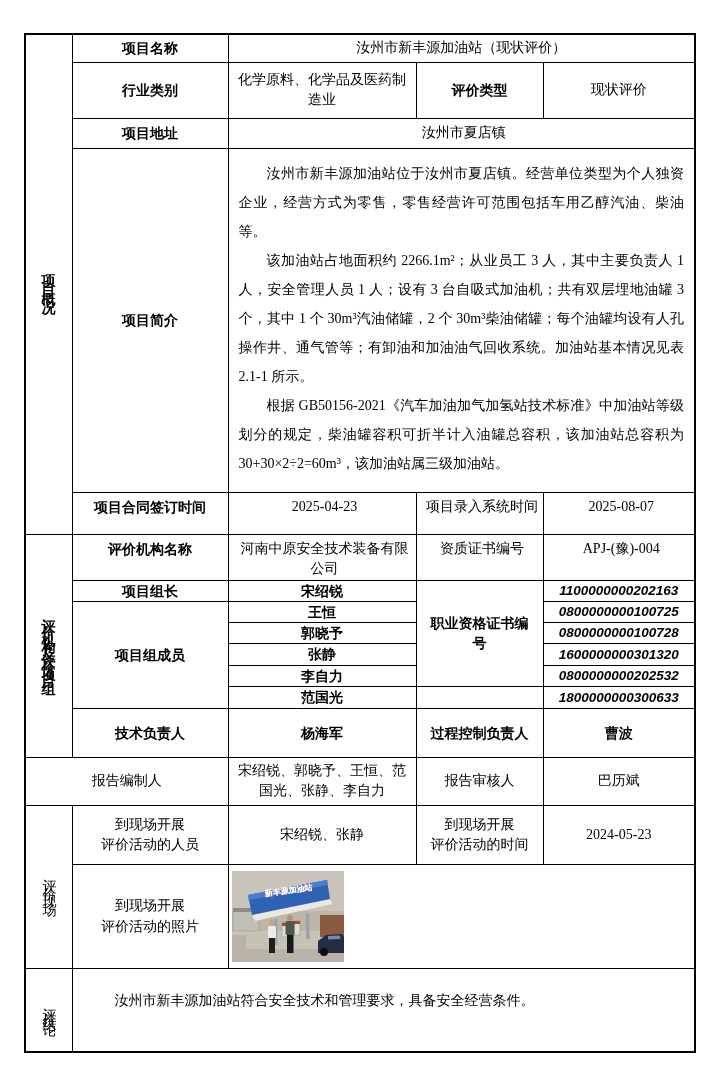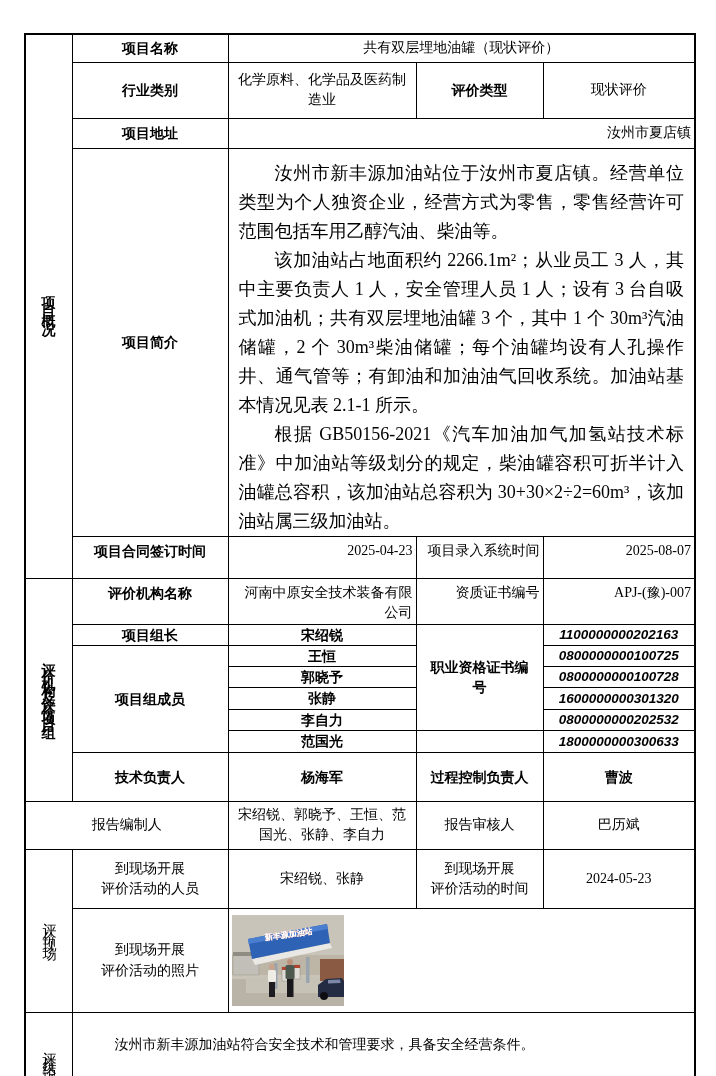--- a/index.html
+++ b/index.html
@@ -7,25 +7,25 @@
   .doc{position:absolute;left:24px;top:33px;}
   table{border-collapse:collapse;table-layout:fixed;width:670px;border:2px solid #000;}
   td{border:1px solid #000;padding:0;font-size:14px;text-align:center;vertical-align:middle;overflow:hidden;line-height:1.45;}
   .hei{font-family:"Liberation Sans",sans-serif;font-weight:bold;}
   .vertwrap{text-align:center;}
   .vert{display:inline-block;writing-mode:vertical-rl;text-orientation:upright;}
   .vs9{letter-spacing:9px;}
   .vs7{letter-spacing:7px;}
   .vs8{letter-spacing:8px;}
   .vs5{letter-spacing:5px;}
-  .left{text-align:right;padding-left:8px;padding-right:3px;}
+  .left{text-align:center;padding-left:8px;padding-right:3px;}
   .vtop{vertical-align:top;padding-top:4px;}
   .prelines{white-space:pre-line;}
   .intro-cell{vertical-align:top;text-align:left;padding:10px 10px 0 10px;}
-  .intro-cell .para{text-align:justify;text-indent:2em;line-height:29px;font-size:18px;}
+  .intro-cell .para{text-align:justify;text-indent:2em;line-height:29px;font-size:14px;}
   .concl-cell{vertical-align:top;text-align:left;padding:22px 14px 8px 14px;}
   .concl-cell .para{text-indent:2em;font-size:14px;}
   .num{font-family:"Liberation Sans",sans-serif;font-weight:bold;font-size:13.5px;font-style:italic;}
   .photo-cell{vertical-align:top;text-align:left;padding:6px 0 0 3px;}
   .photo-frame{width:112px;height:91px;display:inline-block;}
 </style>
 </head>
 <body>
 
 <div class="doc">
@@ -37,21 +37,21 @@
         <col style="width:127px">
         <col style="width:152px">
   </colgroup>
 
   <tbody>
         <tr style="height:28px">
     <td rowspan="5" class="vertwrap">
       <span class="vert vs9 hei">项目概况</span>
     </td>
     <td class="hei">项目名称</td>
-    <td colspan="3">共有双层埋地油罐（现状评价）</td>
+    <td colspan="3">汝州市新丰源加油站（现状评价）</td>
   </tr>
 
   <tr style="height:56px">
     <td class="hei">行业类别</td>
     <td style="padding:0 5px">化学原料、化学品及医药制造业</td>
     <td class="hei">评价类型</td>
     <td>现状评价</td>
   </tr>
 
   <tr style="height:30px">
@@ -75,21 +75,21 @@
     <td class="left vtop">2025-08-07</td>
   </tr>
 
   <tr style="height:46px">
     <td rowspan="8" class="vertwrap">
       <span class="vert vs7 hei">评价机构及评价项目组</span>
     </td>
     <td class="hei vtop">评价机构名称</td>
     <td class="left vtop">河南中原安全技术装备有限公司</td>
     <td class="left vtop">资质证书编号</td>
-    <td class="left vtop">APJ-(豫)-007</td>
+    <td class="left vtop">APJ-(豫)-004</td>
   </tr>
 
   <tr style="height:20px">
     <td class="hei">项目组长</td>
     <td class="hei">宋绍锐</td>
     <td rowspan="5" class="hei" style="padding:8px 12px">职业资格证书编号</td>
     <td class="num">1100000000202163</td>
   </tr>
 
   <tr style="height:20px">

